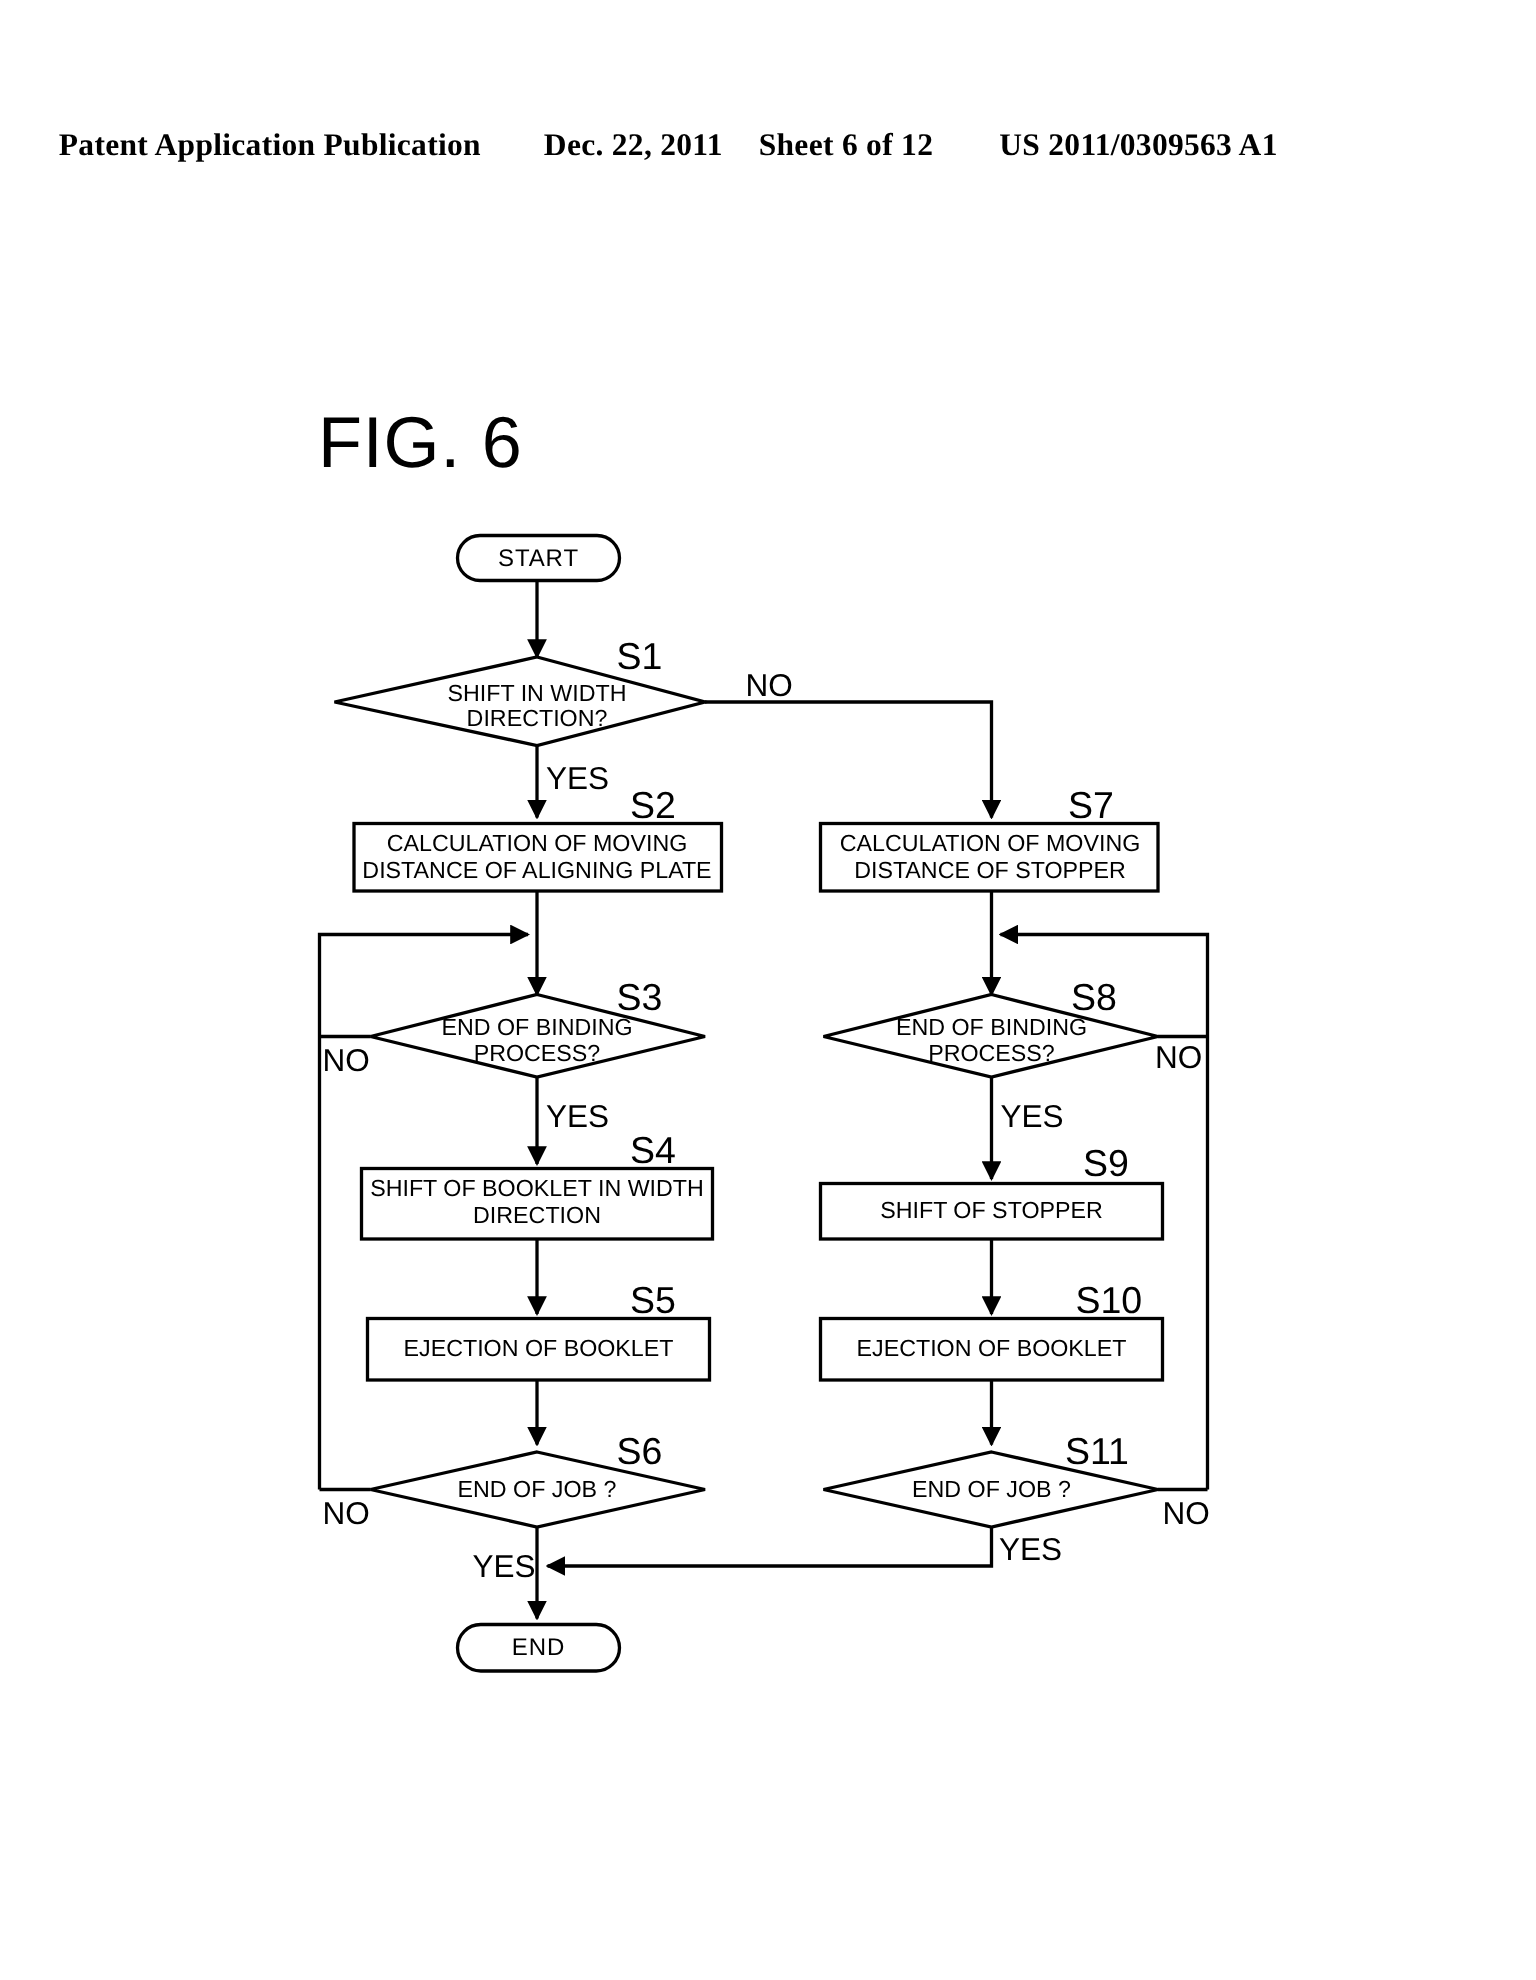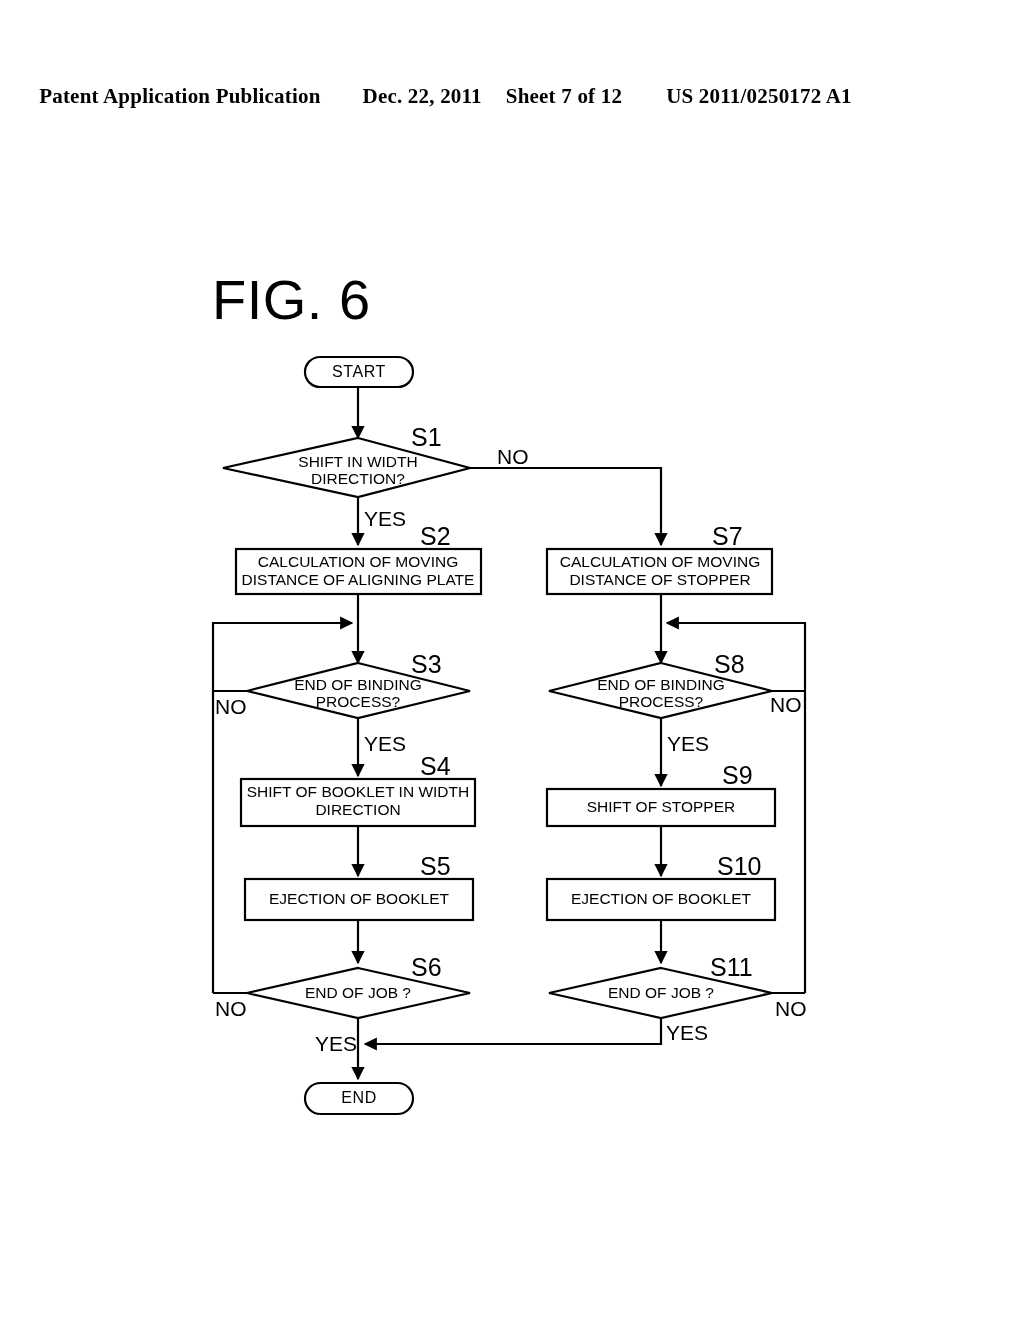--- a/index.html
+++ b/index.html
@@ -41,21 +41,21 @@
   #patent-header .h-date   { margin-right: 24px; }
   #patent-header .h-sheet  { margin-right: 44px; }
   #patent-header .h-number { }
 
   
   #fig-title {
     position: absolute;
     left: 212px;
     top: 272px;
     font-family: "Liberation Sans", sans-serif;
-    font-size: 56px;
+    font-size: 48px;
     font-weight: 400;
     letter-spacing: 0.5px;
     line-height: 1;
   }
 
   
   #flowchart {
     position: absolute;
     left: 0;
     top: 0;
@@ -98,22 +98,22 @@
   }
 </style>
 </head>
 <body>
 
 <div id="page">
 
   <div id="patent-header">
     <span class="h-pub">Patent Application Publication</span>
     <span class="h-date">Dec. 22, 2011</span>
-    <span class="h-sheet">Sheet 7 of 12</span>
-    <span class="h-number">US 2011/0250172 A1</span>
+    <span class="h-sheet">Sheet 6 of 12</span>
+    <span class="h-number">US 2011/0309563 A1</span>
   </div>
 
   <div id="fig-title">FIG. 6</div>
 
   <svg id="flowchart" viewBox="0 0 1024 1320">
     <defs>
       <marker id="arrow" viewBox="0 0 10 10" refX="9" refY="5" markerWidth="6" markerHeight="6" orient="auto-start-reverse">
         <path d="M 0 0 L 10 5 L 0 10 z" fill="#000000"></path>
       </marker>
     </defs>

